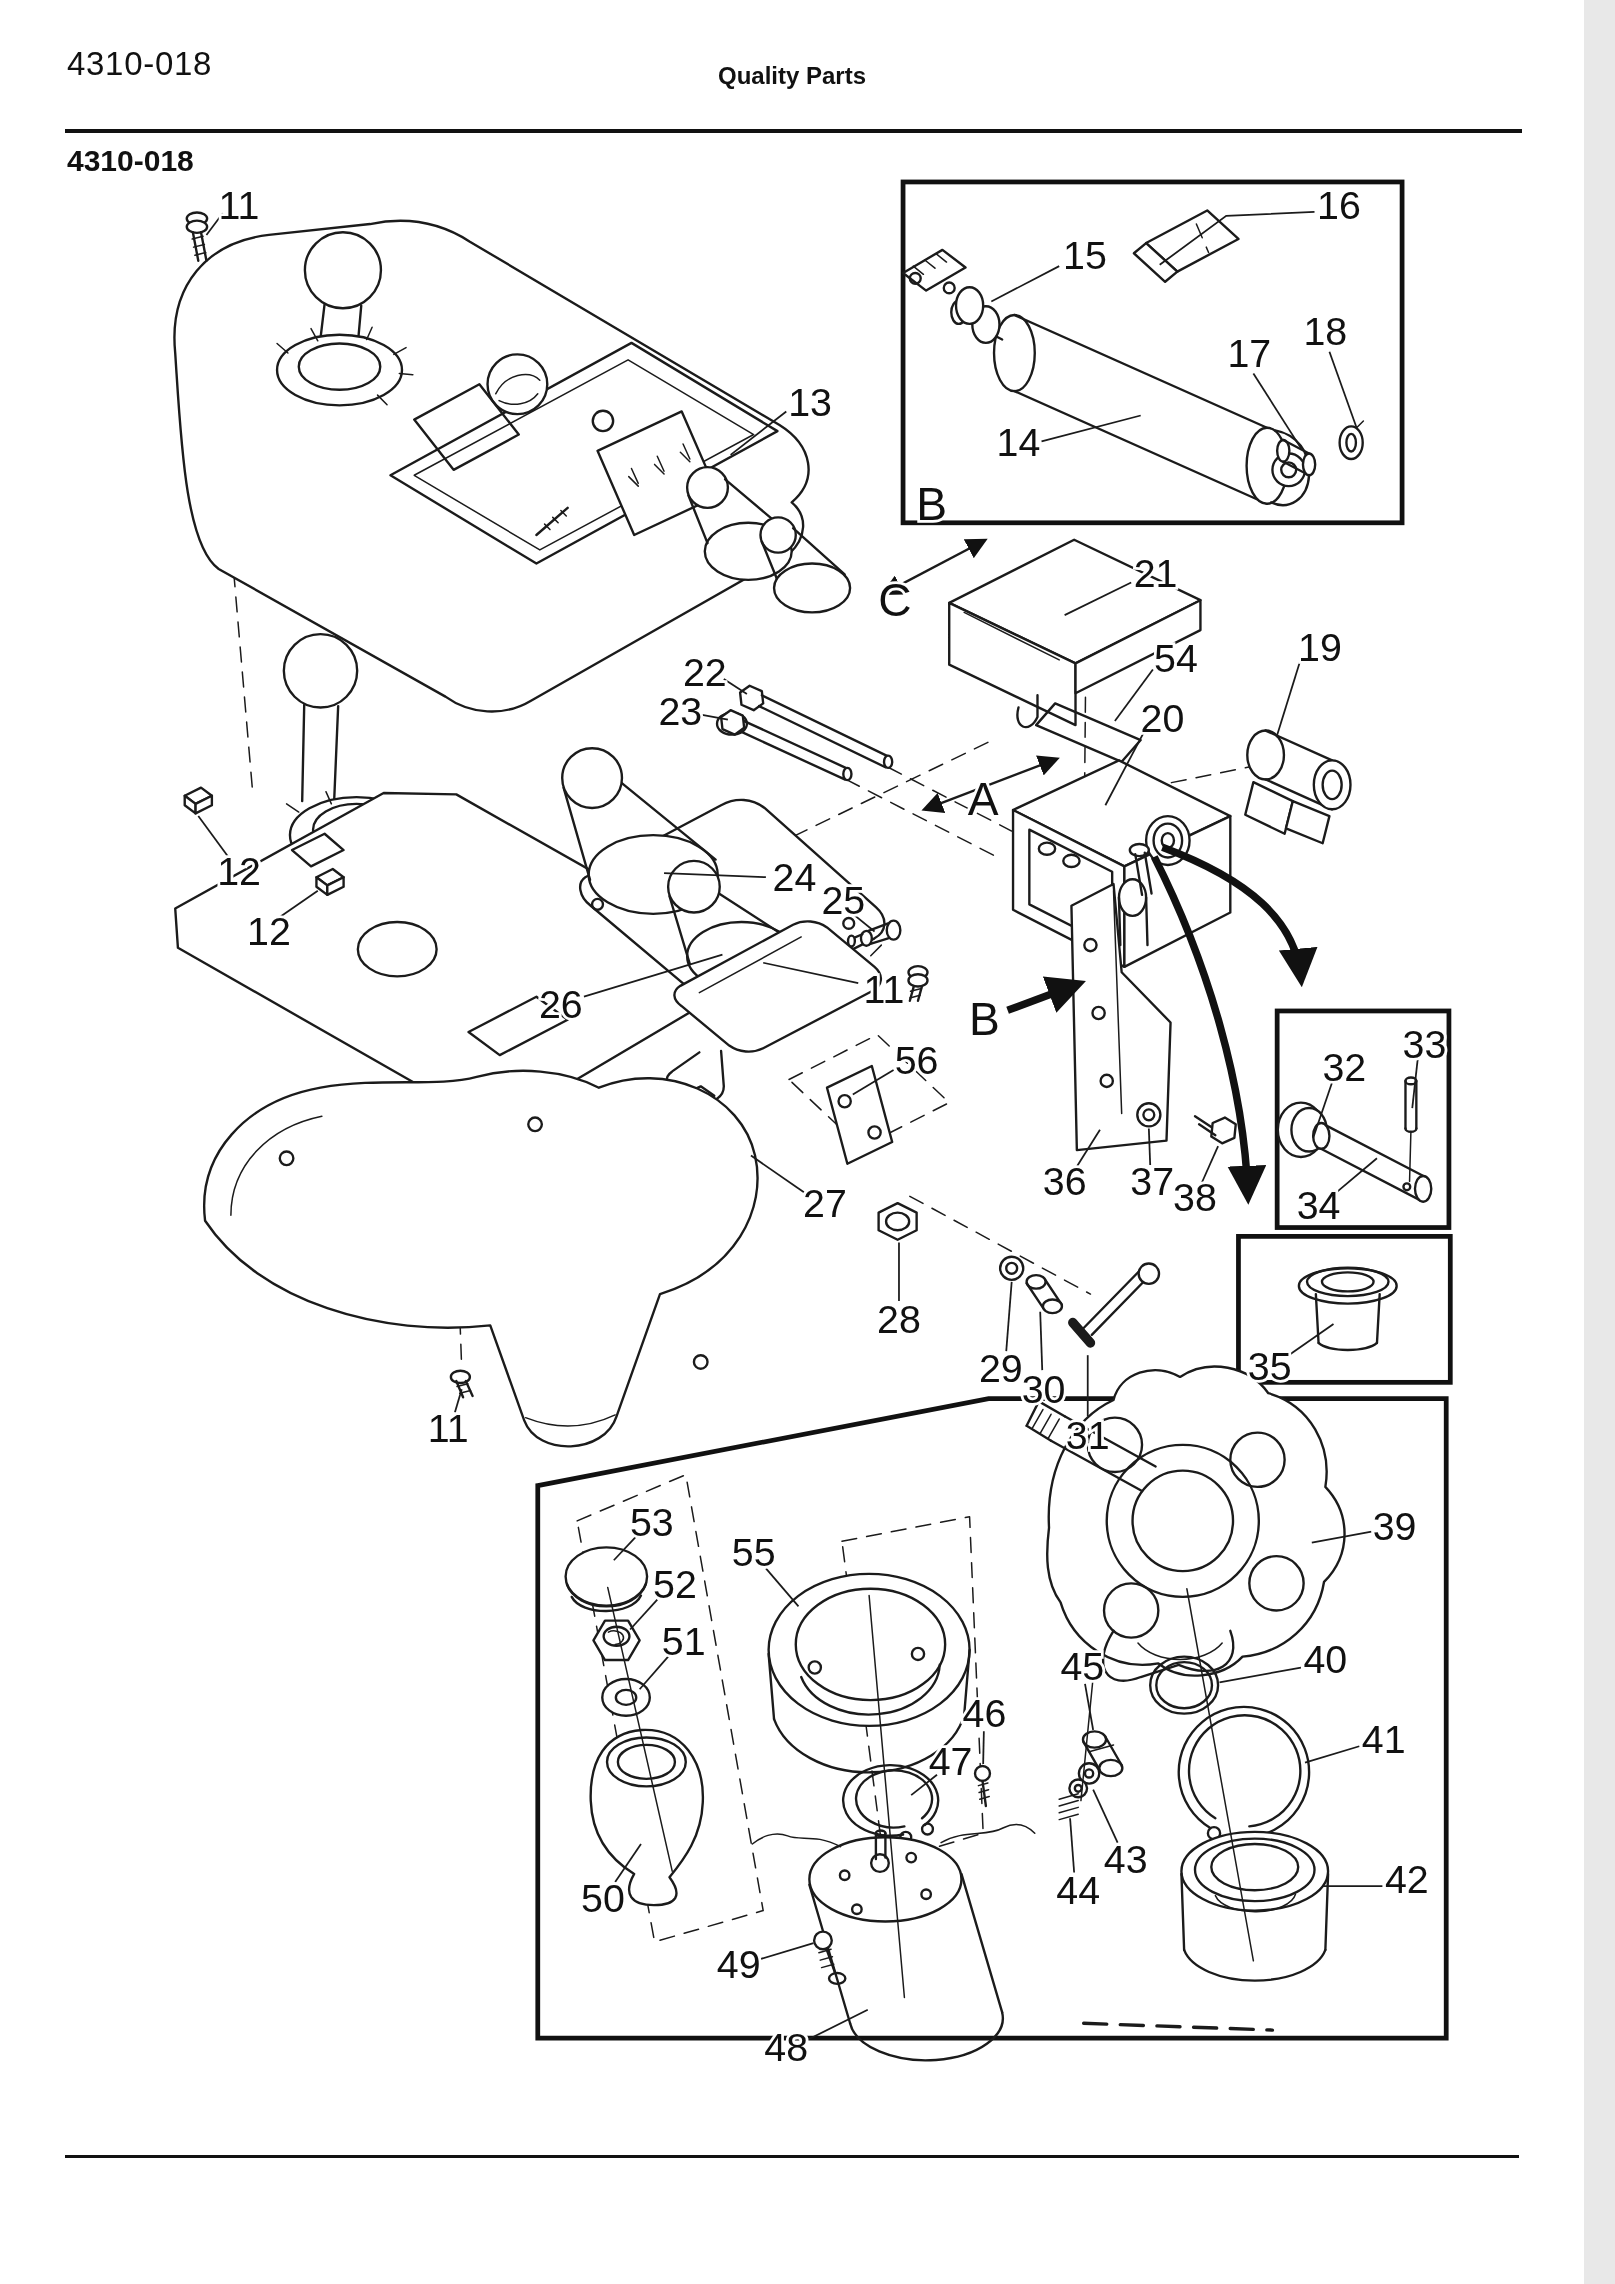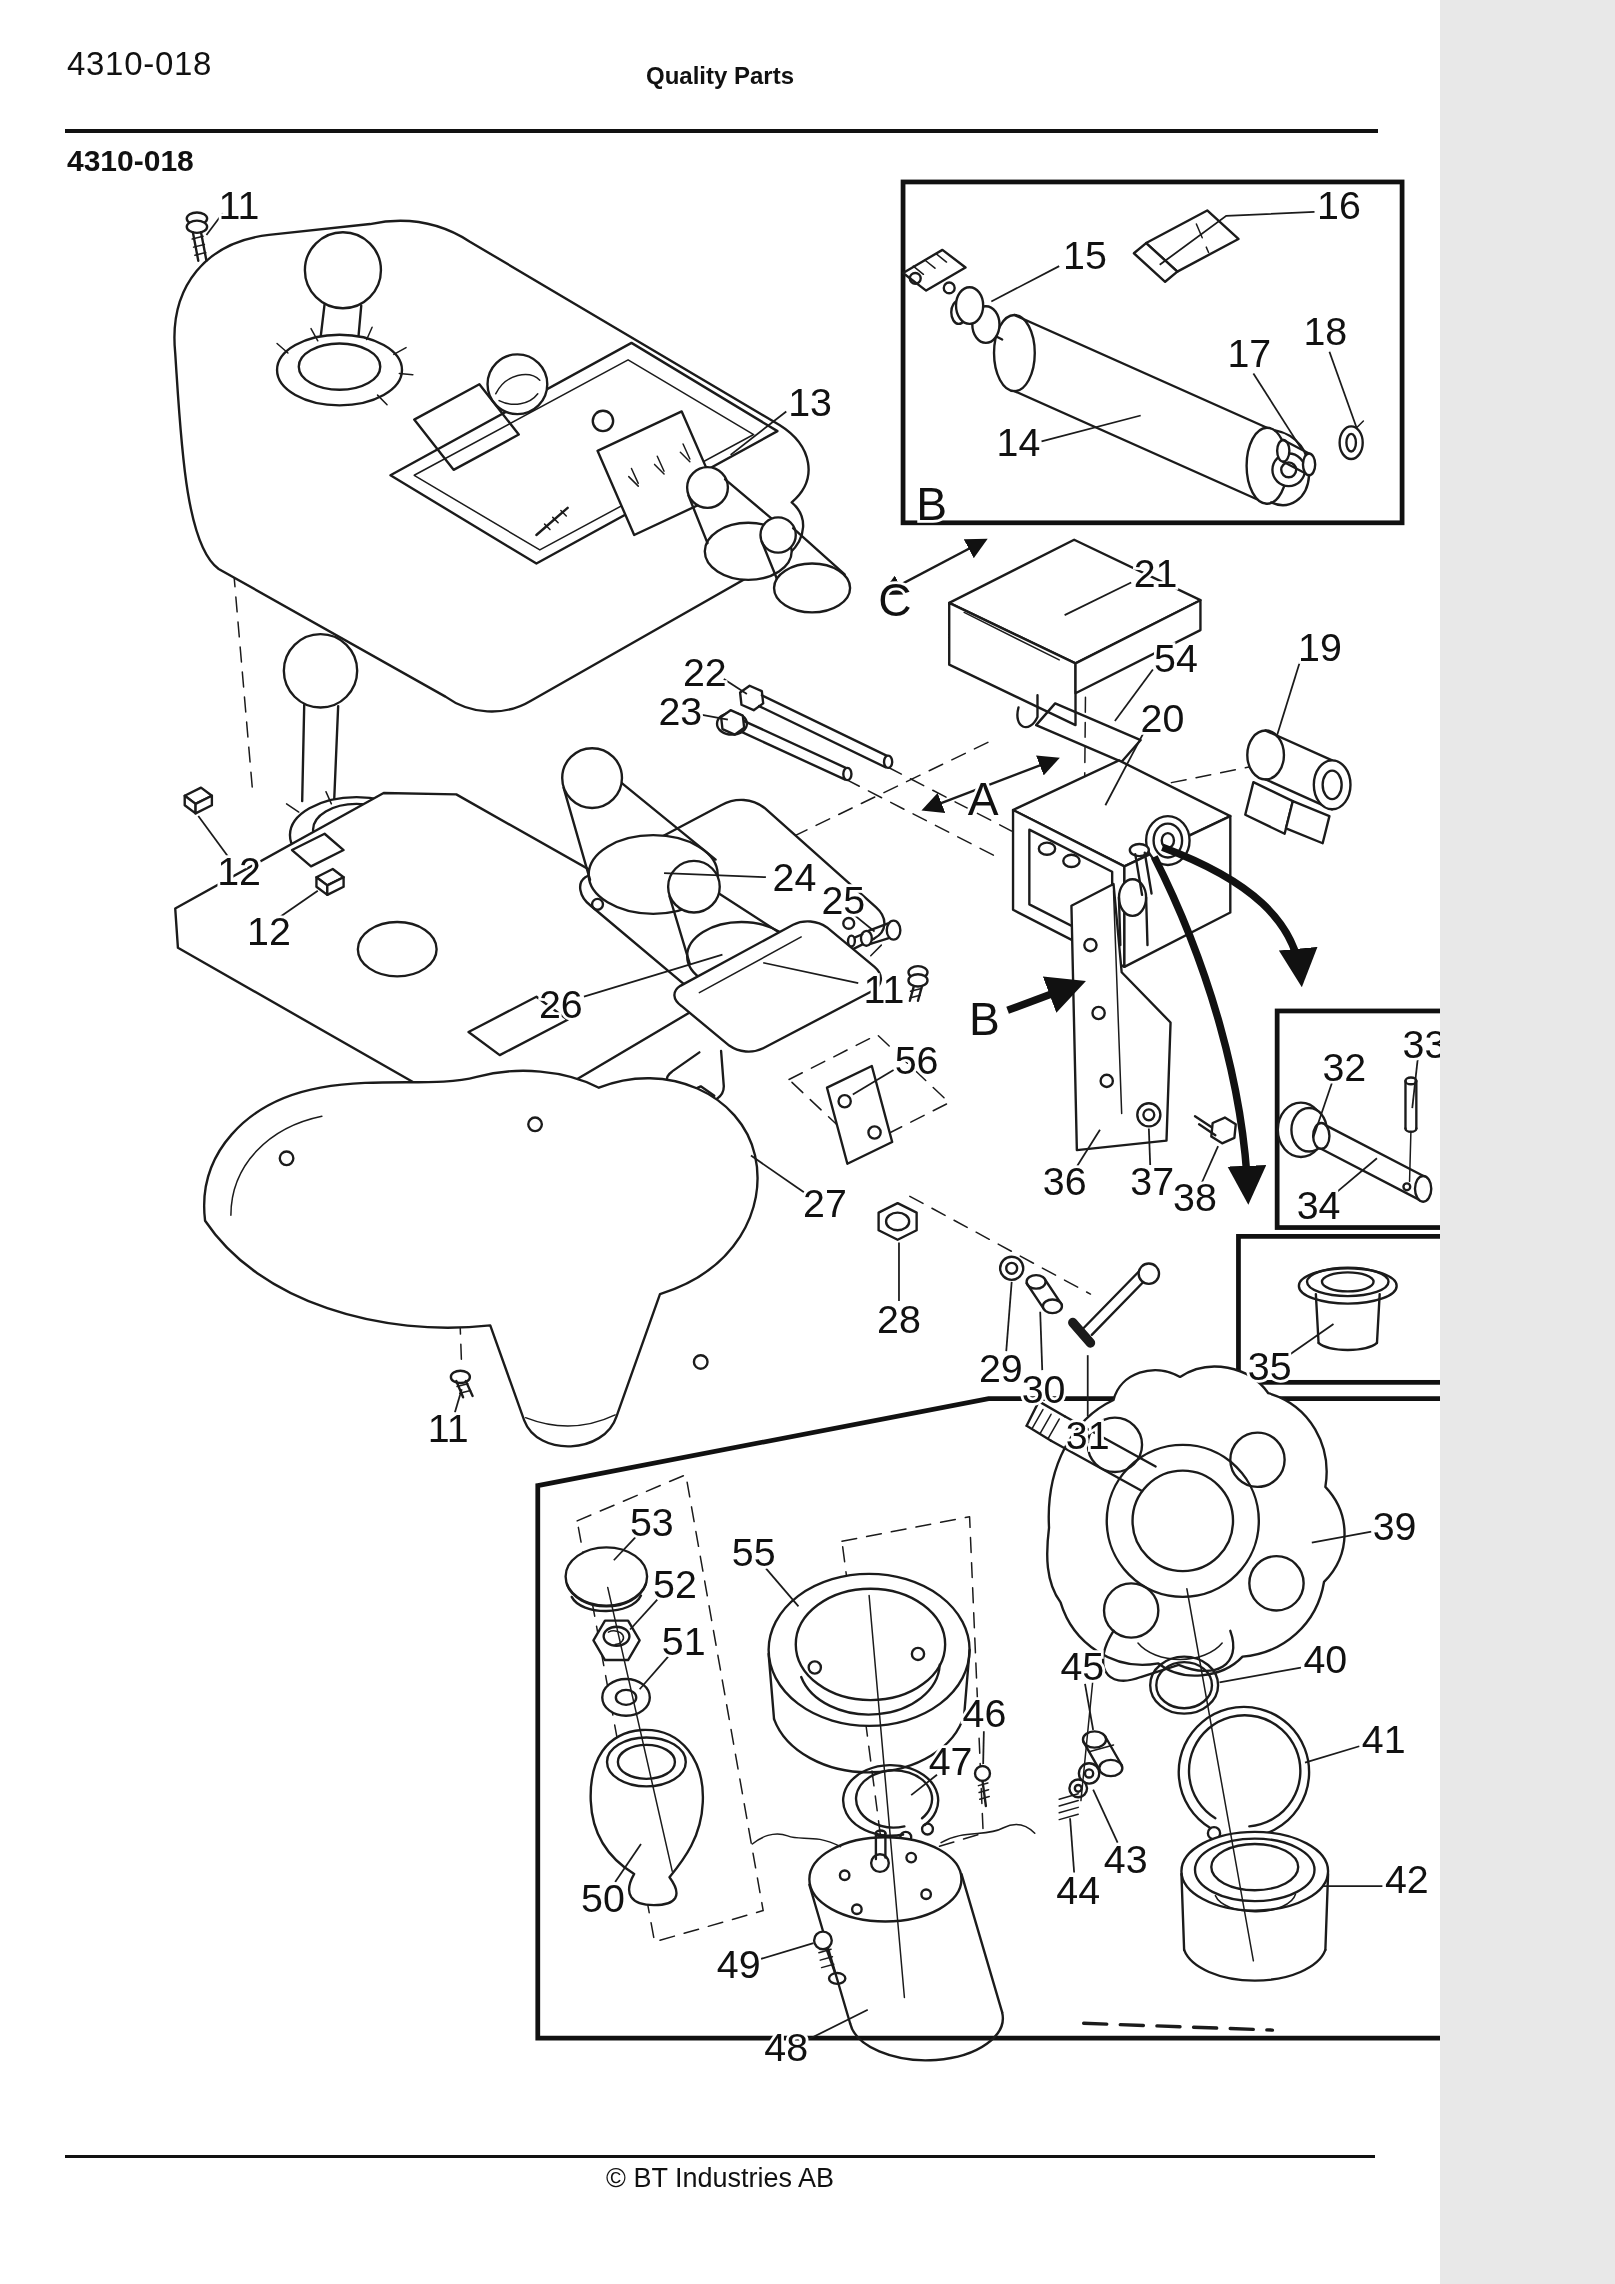--- a/index.html
+++ b/index.html
@@ -1,16 +1,16 @@
 <!DOCTYPE html>
 <html style="font-size:11px"><head>
 <meta charset="utf-8">
 <style>
   html,body{margin:0;padding:0;background:#e8e8e8;}
-  .page{position:relative;width:1440px;height:2284px;background:#ffffff;overflow:hidden;
+  .page{position:relative;width:1584px;height:2284px;background:#ffffff;overflow:hidden;
         font-family:"Liberation Sans",sans-serif;color:#111;}
   .doc-num{position:absolute;left:67px;top:45px;font-size:33px;letter-spacing:0.7px;}
   .page-title{position:absolute;left:0;right:0;top:62px;text-align:center;font-size:24px;font-weight:700;}
   .header-rule{position:absolute;left:65px;right:62px;top:129px;height:4.1px;background:#111;}
   .section-num{position:absolute;left:67px;top:144px;font-size:30px;font-weight:700;}
   .footer-rule{position:absolute;left:65px;right:65px;top:2155px;height:3.4px;background:#111;}
   .footer-text{position:absolute;left:0;right:0;top:2163px;text-align:center;font-size:27px;}
   svg.diagram{position:absolute;left:0;top:0;width:1616px;height:2284px;}
   .ln{fill:none;stroke:#1b1b1b;stroke-width:3.5;stroke-linecap:round;stroke-linejoin:round;}
   .wfill{fill:#fff;}
@@ -511,15 +511,14 @@
       </g>
     <g>
         <text x="1372" y="766" class="vletter">B</text>
         <text x="1318" y="908" class="vletter">C</text>
         <text x="1448" y="1200" class="vletter">A</text>
         <text x="1450" y="1524" class="vletter">B</text>
       </g>
   </svg>
 
   <div class="footer-rule"></div>
-  <div class="footer-text">© BT Industries AB</div>
 </div>
 
 
 </body></html>

